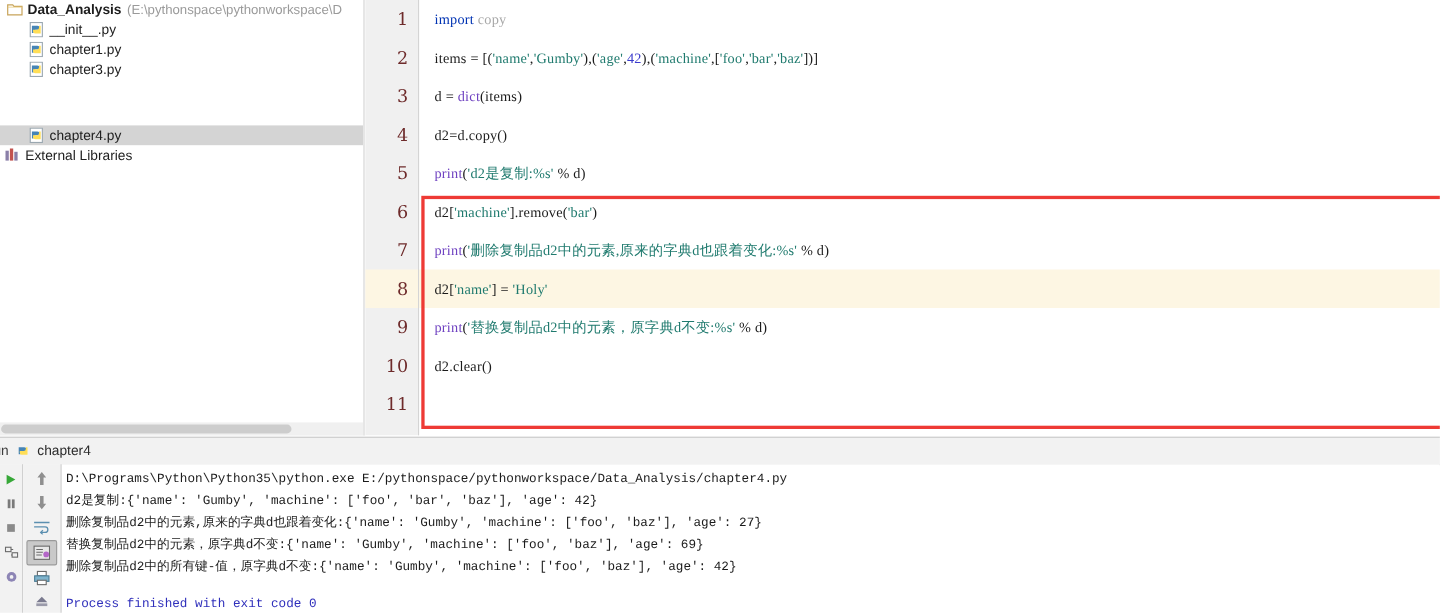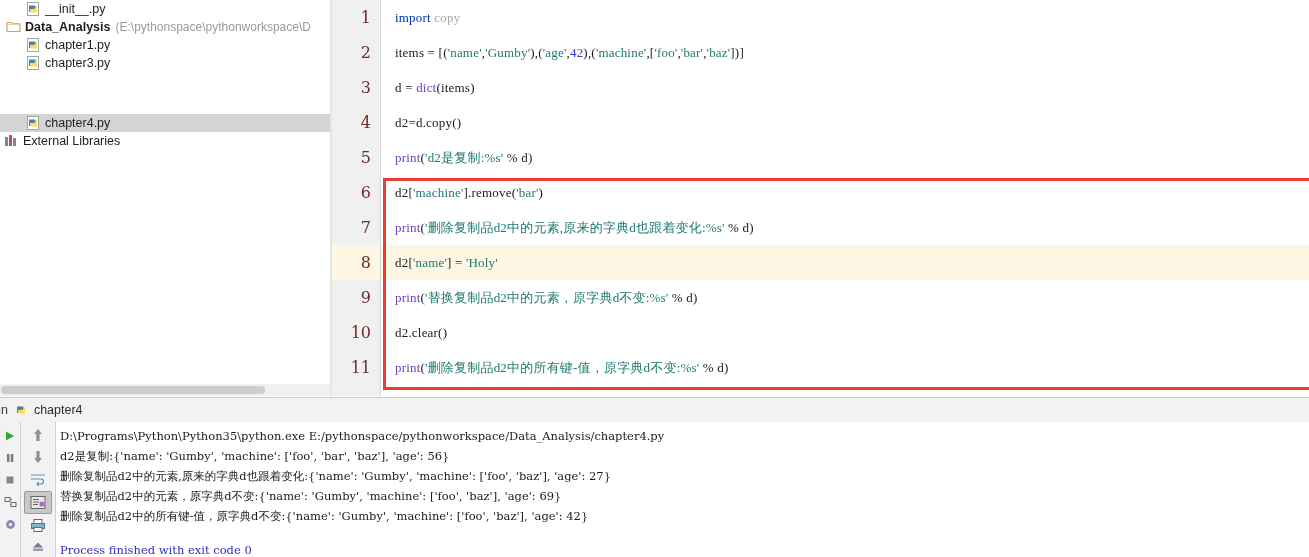--- a/index.html
+++ b/index.html
@@ -92,49 +92,49 @@
     border-right:1px solid #d0d0d0;
     display:flex;flex-direction:column;align-items:center;padding-top:2px;
   }
   #tool-rail .titem{width:26px;height:24px;display:flex;align-items:center;justify-content:center;margin-bottom:1px;}
   #tool-rail .titem.active{background:#c9c9c9;border:1px solid #9a9a9a;border-radius:2px;}
   #console-out{
     position:absolute;left:56px;top:0;right:0;height:135px;
     font-family:"DejaVu Serif", serif;font-size:11.5px;color:#1b1b1b;
     padding:4px 0 0 4px;overflow:hidden;
   }
-  .oline{height:20px;line-height:20px;white-space:nowrap;}
+  .oline{height:20px;line-height:20px;white-space:nowrap;font-family:Liberation Mono, monospace;}
   .oline.blue{color:#2f2fbb;}
   .oline.spacer{height:14px;}
 </style>
 </head>
 <body>
 
 <div id="project-panel">
 
+  <div class="tree-row root">
+    <span class="ico">
+      <svg width="15" height="13" viewBox="0 0 15 13">
+        <path d="M1 2.5h4.6l1.1 1.3H14v7.7H1z" fill="#fff" stroke="#c8a45a" stroke-width="1.1"></path>
+        <path d="M1 4.2h13v.7H1z" fill="#e8c97a"></path>
+      </svg>
+    </span>
+    <span>Data_Analysis</span>
+    <span class="tree-path">(E:\pythonspace\pythonworkspace\D</span>
+  </div>
+
   <div class="tree-row indent1">
     <span class="ico">
       <svg width="14" height="14" viewBox="0 0 14 14">
         <rect x="1.5" y="0.5" width="11" height="13" fill="#fff" stroke="#9aa7b0"></rect>
         <path d="M3 3.5h5a2 2 0 012 2v1.5H6.5a2 2 0 00-2 2V10H3z" fill="#4584b6"></path>
         <path d="M11 10.5H6a2 2 0 01-2-2V7h3.5a2 2 0 002-2V3.5H11z" fill="#ffde57"></path>
       </svg>
     </span>
     <span>__init__.py</span>
-  </div>
-
-  <div class="tree-row root">
-    <span class="ico">
-      <svg width="15" height="13" viewBox="0 0 15 13">
-        <path d="M1 2.5h4.6l1.1 1.3H14v7.7H1z" fill="#fff" stroke="#c8a45a" stroke-width="1.1"></path>
-        <path d="M1 4.2h13v.7H1z" fill="#e8c97a"></path>
-      </svg>
-    </span>
-    <span>Data_Analysis</span>
-    <span class="tree-path">(E:\pythonspace\pythonworkspace\D</span>
   </div>
 
   <div class="tree-row indent1">
     <span class="ico">
       <svg width="14" height="14" viewBox="0 0 14 14">
         <rect x="1.5" y="0.5" width="11" height="13" fill="#fff" stroke="#9aa7b0"></rect>
         <path d="M3 3.5h5a2 2 0 012 2v1.5H6.5a2 2 0 00-2 2V10H3z" fill="#4584b6"></path>
         <path d="M11 10.5H6a2 2 0 01-2-2V7h3.5a2 2 0 002-2V3.5H11z" fill="#ffde57"></path>
       </svg>
     </span>
@@ -200,21 +200,20 @@
     <div class="cl"><span class="kw">import</span> <span class="gray">copy</span></div>
     <div class="cl">items = [(<span class="str">'name'</span>,<span class="str">'Gumby'</span>),(<span class="str">'age'</span>,<span class="num">42</span>),(<span class="str">'machine'</span>,[<span class="str">'foo'</span>,<span class="str">'bar'</span>,<span class="str">'baz'</span>])]</div>
     <div class="cl">d = <span class="fn">dict</span>(items)</div>
     <div class="cl">d2=d.copy()</div>
     <div class="cl"><span class="fn">print</span>(<span class="str">'d2是复制:%s'</span> % d)</div>
     <div class="cl">d2[<span class="str">'machine'</span>].remove(<span class="str">'bar'</span>)</div>
     <div class="cl"><span class="fn">print</span>(<span class="str">'删除复制品d2中的元素,原来的字典d也跟着变化:%s'</span> % d)</div>
     <div class="cl cur">d2[<span class="str">'name'</span>] = <span class="str">'Holy'</span></div>
     <div class="cl"><span class="fn">print</span>(<span class="str">'替换复制品d2中的元素，原字典d不变:%s'</span> % d)</div>
     <div class="cl">d2.clear()</div>
-    <div class="cl"><span class="fn">print</span>(<span class="str">'删除复制品d2中的所有键-值，原字典d不变:%s'</span> % d)</div>
   </div>
 
   <div id="redbox"></div>
 </div>
 
 <div id="run-tab">
   <span class="runlabel">un</span>
   <span class="ico pyico">
     <svg width="14" height="14" viewBox="0 0 14 14">
       <path d="M3 3.5h5a2 2 0 012 2v1.5H6.5a2 2 0 00-2 2V10H3z" fill="#4584b6"></path>
@@ -292,20 +291,20 @@
     <div class="titem">
       <svg width="16" height="12" viewBox="0 0 16 12">
         <path d="M8 1.5l5 5H3z" fill="#7a7a8f"></path>
         <rect x="3" y="7.5" width="10" height="2.5" fill="#9a9aaa"></rect>
       </svg>
     </div>
   </div>
 
   <div id="console-out">
     <div class="oline">D:\Programs\Python\Python35\python.exe E:/pythonspace/pythonworkspace/Data_Analysis/chapter4.py</div>
-    <div class="oline">d2是复制:{'name': 'Gumby', 'machine': ['foo', 'bar', 'baz'], 'age': 56}</div>
+    <div class="oline">d2是复制:{'name': 'Gumby', 'machine': ['foo', 'bar', 'baz'], 'age': 42}</div>
     <div class="oline">删除复制品d2中的元素,原来的字典d也跟着变化:{'name': 'Gumby', 'machine': ['foo', 'baz'], 'age': 27}</div>
     <div class="oline">替换复制品d2中的元素，原字典d不变:{'name': 'Gumby', 'machine': ['foo', 'baz'], 'age': 69}</div>
     <div class="oline">删除复制品d2中的所有键-值，原字典d不变:{'name': 'Gumby', 'machine': ['foo', 'baz'], 'age': 42}</div>
     <div class="oline spacer"></div>
     <div class="oline blue">Process finished with exit code 0</div>
   </div>
 </div>
 
 </body></html>

